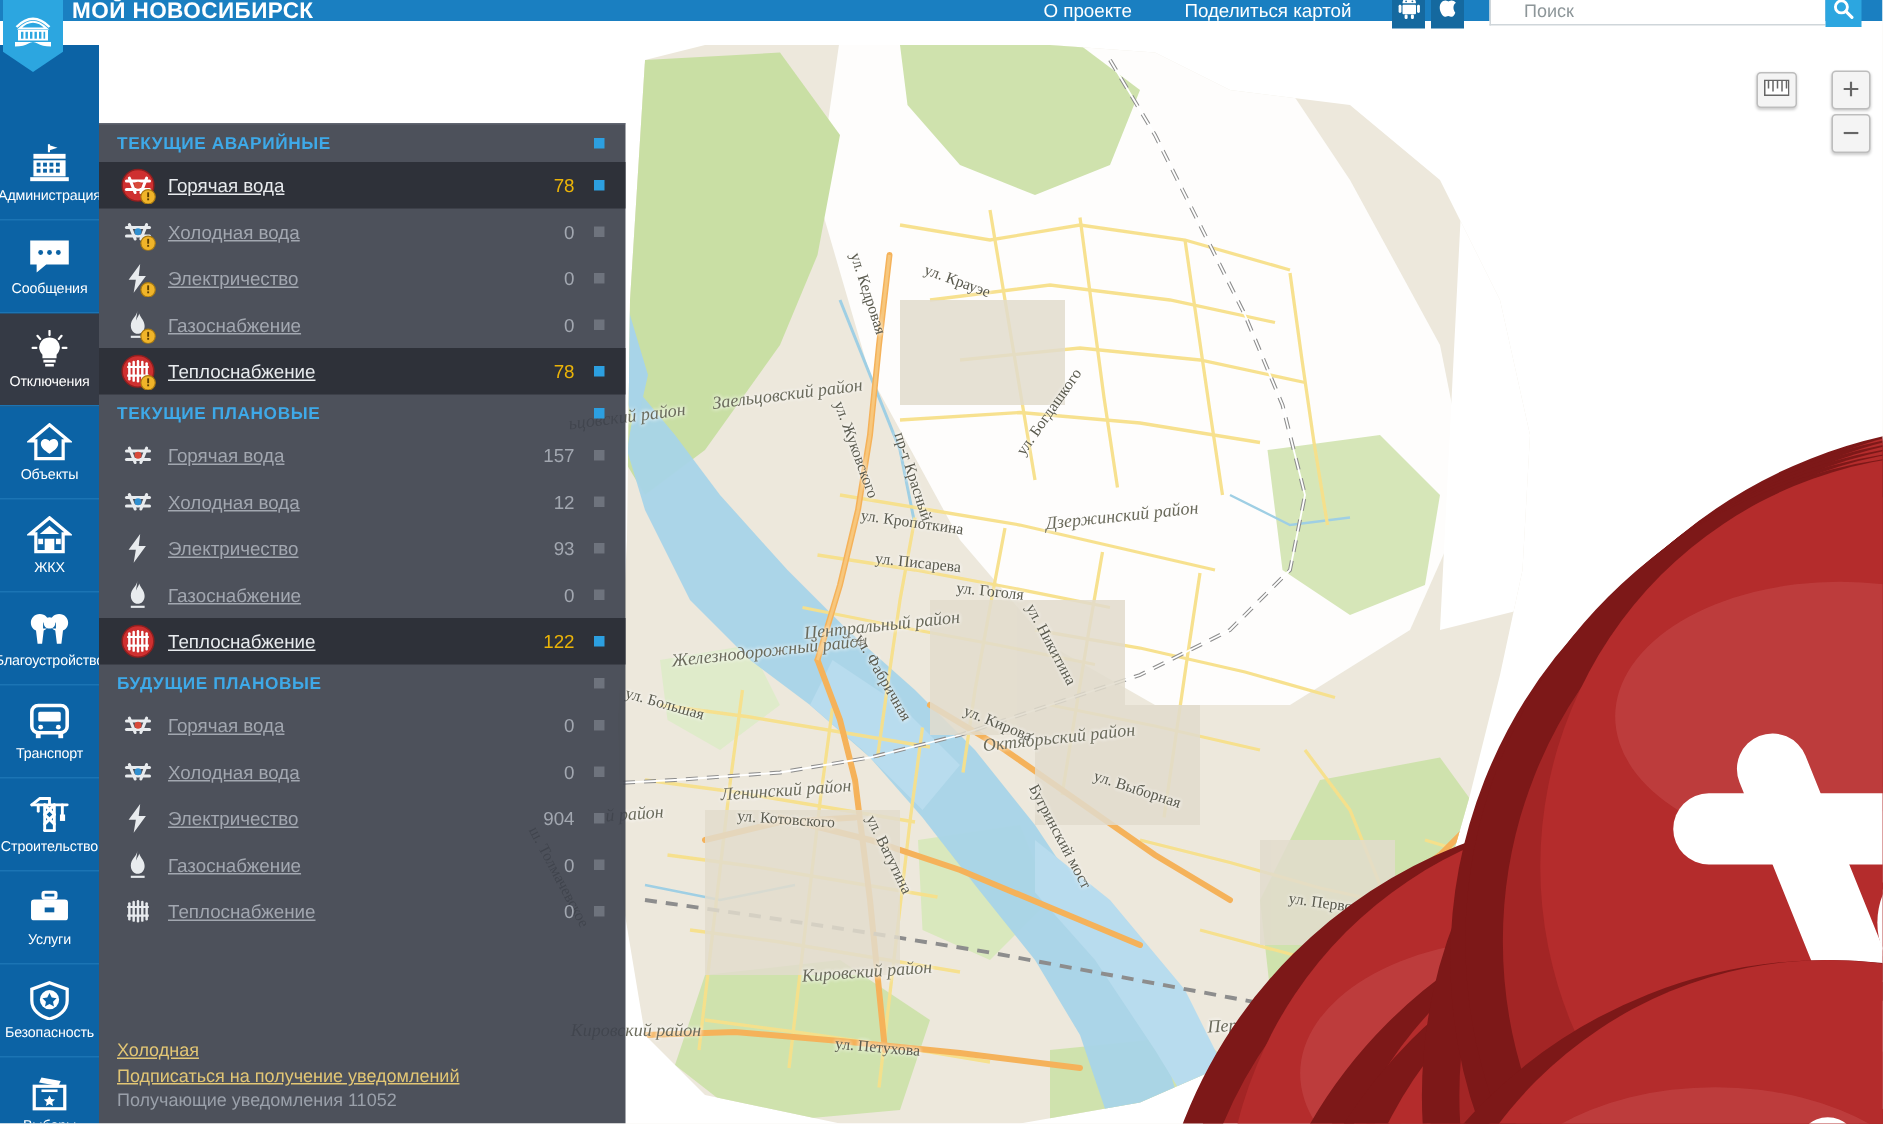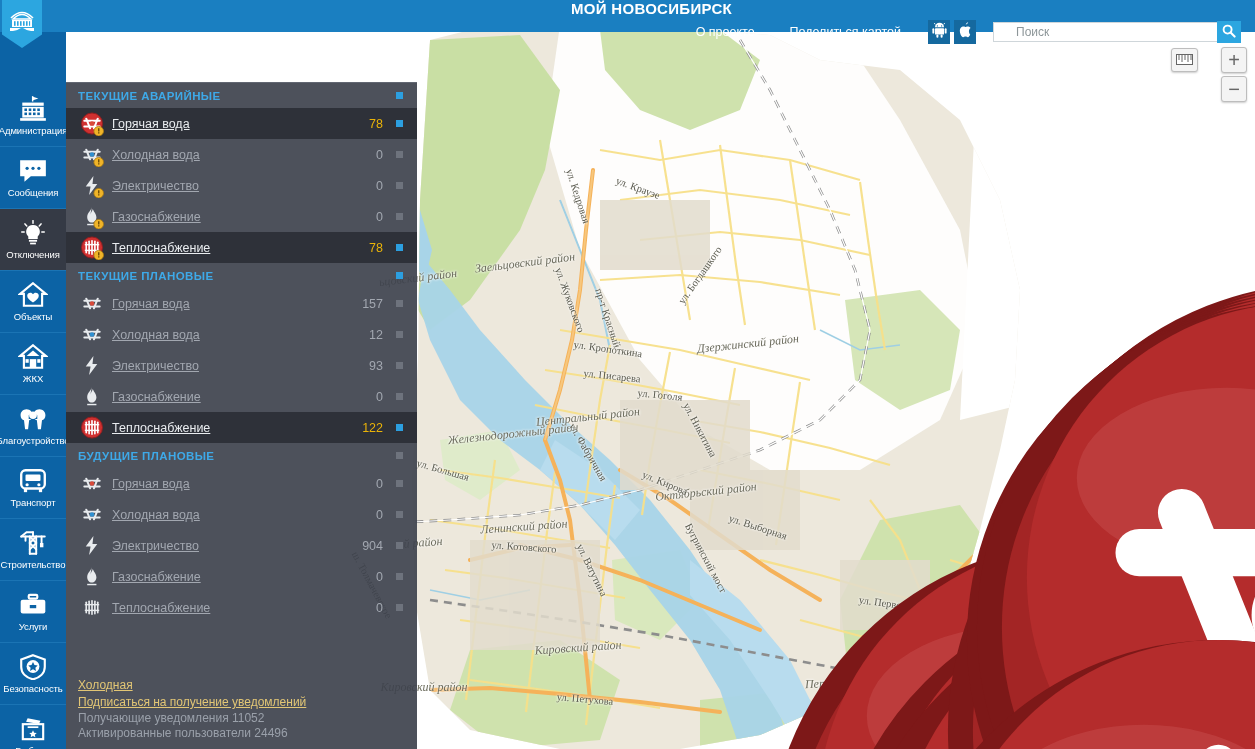--- a/index.html
+++ b/index.html
@@ -10,22 +10,22 @@
     background: #ffffff;
   }
   #app { position: relative; width: 1255px; height: 749px; overflow: hidden; }
 
   
   #map { position: absolute; inset: 0; background: #ffffff; }
   #map svg { display: block; width: 1255px; height: 749px; }
 
   
   #topbar {
-    position: absolute; top: 0; left: 0; width: 1255px; height: 32px;
-    background: #1a7fc1; z-index: 60; display: flex; align-items: center; flex-direction: column;
+    position: absolute; top: 0; left: 0; width: 1255px; height: 14px;
+    background: #1a7fc1; z-index: 60; display: flex; align-items: center;
   }
   .logo-shield {
     position: absolute; left: 2px; top: 0; width: 40px; height: 48px;
     background: #2ca6e0; z-index: 70;
     clip-path: polygon(0 0, 100% 0, 100% 72%, 50% 100%, 0 72%);
     display: flex; align-items: flex-start; justify-content: center;
   }
   .logo-shield svg { margin-top: 6px; }
   .brand-title {
     margin-left: 48px; color: #fff; font-size: 15px; font-weight: bold;
@@ -1255,17 +1255,16 @@
           </span>
           <span class="row-label">Теплоснабжение</span>
           <span class="row-count">0</span>
           <span class="sq"></span>
         </div>
       </div>
     <div class="panel-foot">
       <a class="foot-link">Холодная</a>
       <a class="foot-link">Подписаться на получение уведомлений</a>
       <div class="foot-stat">Получающие уведомления 11052</div>
-      <div class="foot-stat">Активированные пользователи 24496</div>
     </div>
   </div>
 
 </div>
 
 </body></html>

